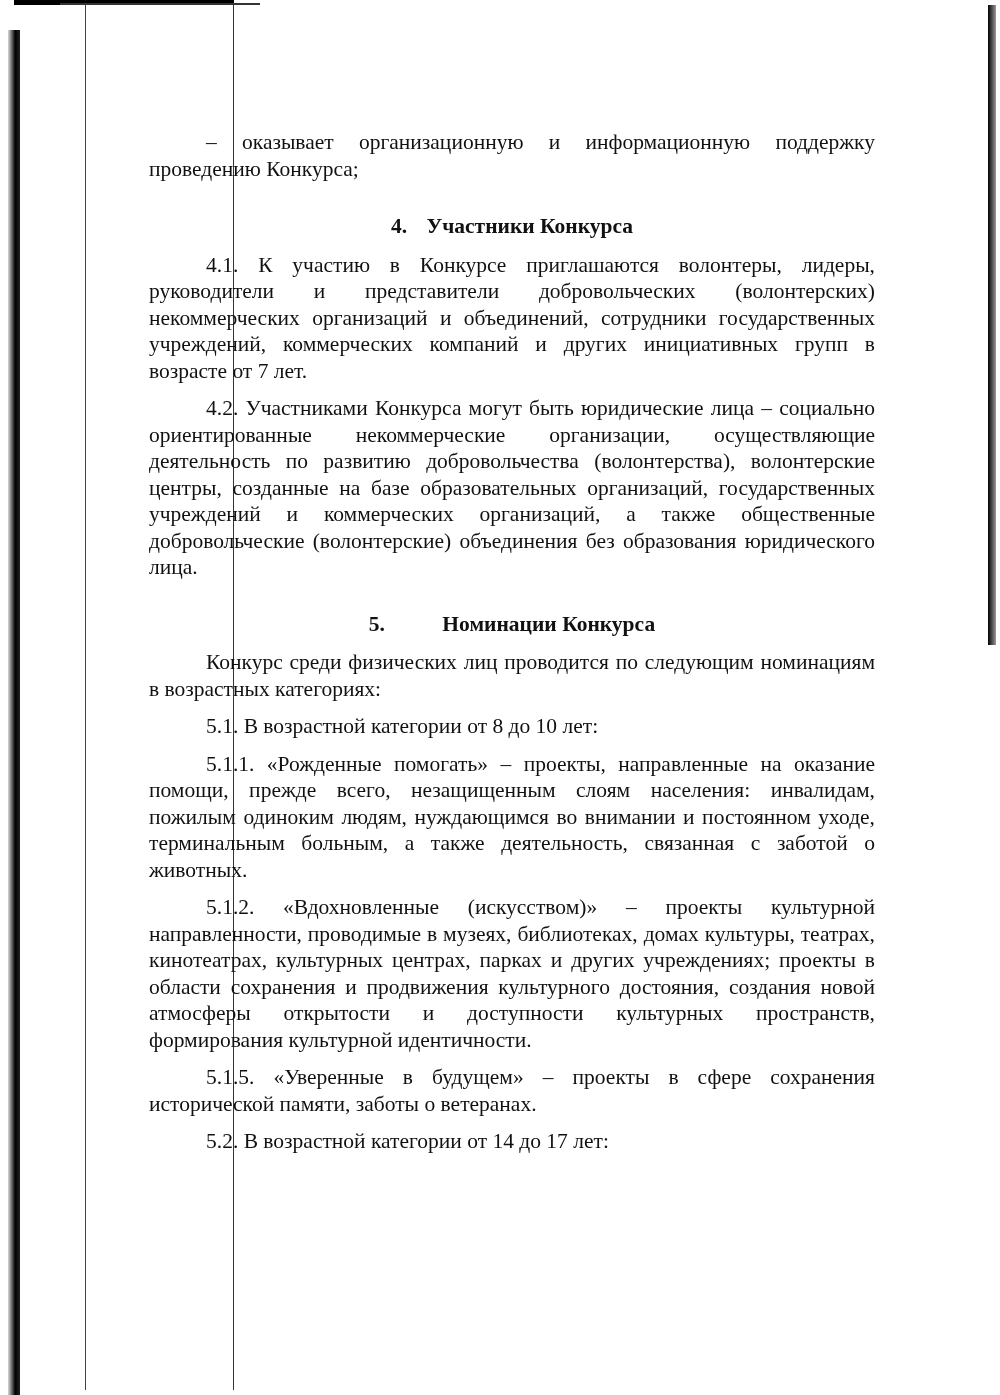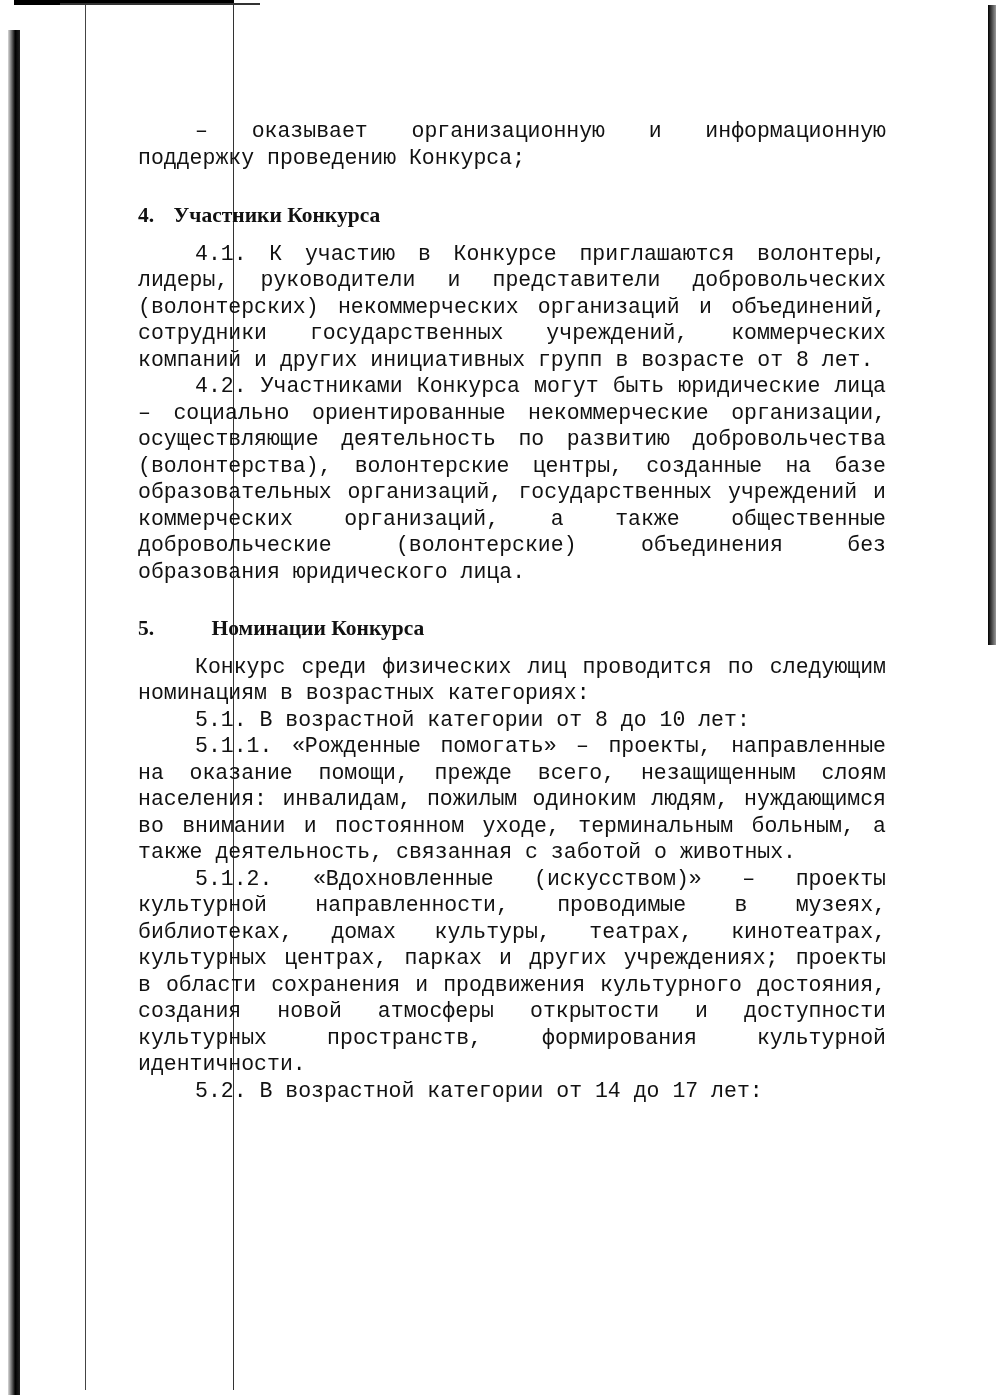--- a/index.html
+++ b/index.html
@@ -7,48 +7,49 @@
            font-family: "Liberation Serif", serif; color: #111; }
     .scan-top { position: absolute; left: 14px; top: 0; width: 220px; height: 5px; background: #000; }
     .scan-top2 { position: absolute; left: 60px; top: 3px; width: 200px; height: 2px; background: #333; }
     .scan-left { position: absolute; left: 8px; top: 30px; width: 12px; height: 1365px;
                  background: linear-gradient(90deg, rgba(0,0,0,0.15), #000 60%, #222); }
     .scan-right { position: absolute; left: 988px; top: 5px; width: 8px; height: 640px;
                   background: linear-gradient(90deg, #000, rgba(0,0,0,0.4)); }
     .vline-a { position: absolute; left: 85px; top: 5px; width: 1px; height: 1385px; background: #444; }
     .vline-b { position: absolute; left: 233px; top: 5px; width: 1px; height: 1385px; background: #333; }
     .page { position: absolute; left: 138px; top: 118px; width: 748px; font-size: 21.5px; line-height: 26.5px; }
-    p { margin: 0; text-align: justify; text-align-last: auto; font-family: Liberation Mono, monospace; }
+    p { margin: 11px; text-align: justify; text-align-last: auto; }
     .ind { text-indent: 57px; }
-    .heading { text-align: left; font-weight: bold; margin: 32px 0 12px 0; }
+    .heading { text-align: center; font-weight: bold; margin: 32px 0 12px 0; }
     .heading .num { margin-right: 14px; }
     .heading.h5 .num { margin-right: 52px; }
   </style>
 </head>
 <body>
 
 <div class="scan-top"></div>
 <div class="scan-top2"></div>
 <div class="scan-left"></div>
 <div class="scan-right"></div>
 <div class="vline-a"></div>
 <div class="vline-b"></div>
 
 <div class="page">
   <p class="ind">– оказывает организационную и информационную поддержку проведению Конкурса;</p>
 
   <div class="heading" style="margin-top:31px;">
     <span class="num">4.</span>
     <span>Участники Конкурса</span>
   </div>
-  <p class="ind">4.1. К участию в Конкурсе приглашаются волонтеры, лидеры, руководители и представители добровольческих (волонтерских) некоммерческих организаций и объединений, сотрудники государственных учреждений, коммерческих компаний и других инициативных групп в возрасте от 8 лет.</p>
+  <p class="ind">4.1. К участию в Конкурсе приглашаются волонтеры, лидеры, руководители и представители добровольческих (волонтерских) некоммерческих организаций и объединений, сотрудники государственных учреждений, коммерческих компаний и других инициативных групп в возрасте от 7 лет.</p>
   <p class="ind">4.2. Участниками Конкурса могут быть юридические лица – социально ориентированные некоммерческие организации, осуществляющие деятельность по развитию добровольчества (волонтерства), волонтерские центры, созданные на базе образовательных организаций, государственных учреждений и коммерческих организаций, а также общественные добровольческие (волонтерские) объединения без образования юридического лица.</p>
 
   <div class="heading h5" style="margin-top:30px;">
     <span class="num">5.</span>
     <span>Номинации Конкурса</span>
   </div>
   <p class="ind">Конкурс среди физических лиц проводится по следующим номинациям в возрастных категориях:</p>
   <p class="ind">5.1. В возрастной категории от 8 до 10 лет:</p>
   <p class="ind">5.1.1. «Рожденные помогать» – проекты, направленные на оказание помощи, прежде всего, незащищенным слоям населения: инвалидам, пожилым одиноким людям, нуждающимся во внимании и постоянном уходе, терминальным больным, а также деятельность, связанная с заботой о животных.</p>
   <p class="ind">5.1.2. «Вдохновленные (искусством)» – проекты культурной направленности, проводимые в музеях, библиотеках, домах культуры, театрах, кинотеатрах, культурных центрах, парках и других учреждениях; проекты в области сохранения и продвижения культурного достояния, создания новой атмосферы открытости и доступности культурных пространств, формирования культурной идентичности.</p>
+  <p class="ind">5.1.5. «Уверенные в будущем» – проекты в сфере сохранения исторической памяти, заботы о ветеранах.</p>
   <p class="ind">5.2. В возрастной категории от 14 до 17 лет:</p>
 </div>
 
 </body></html>

